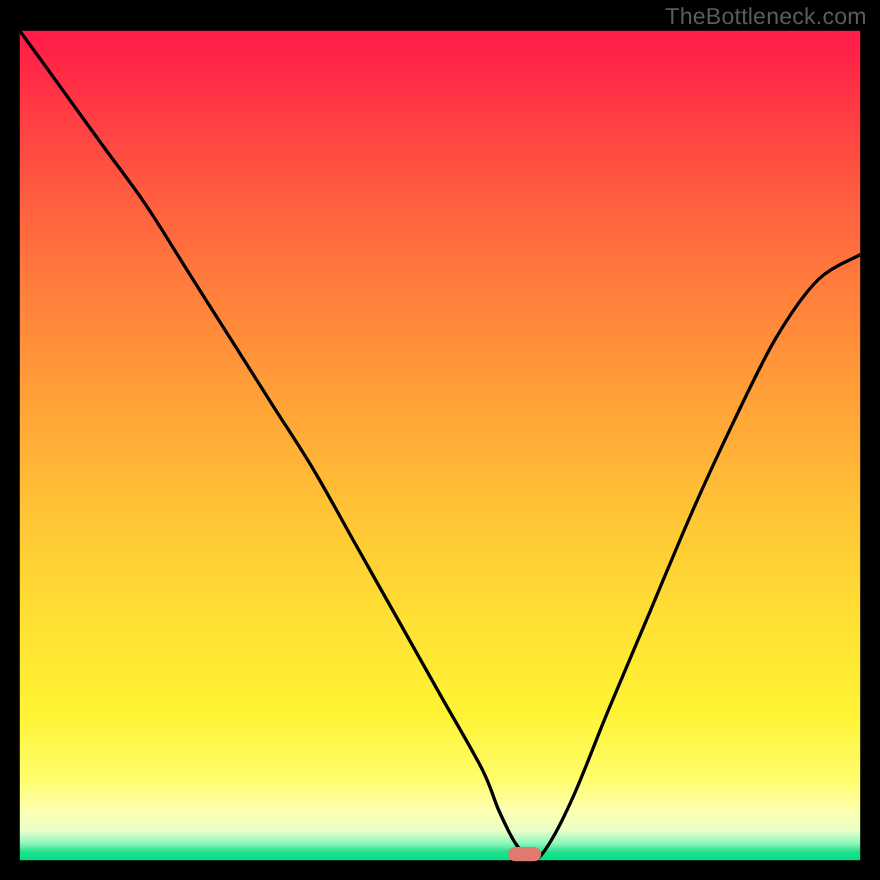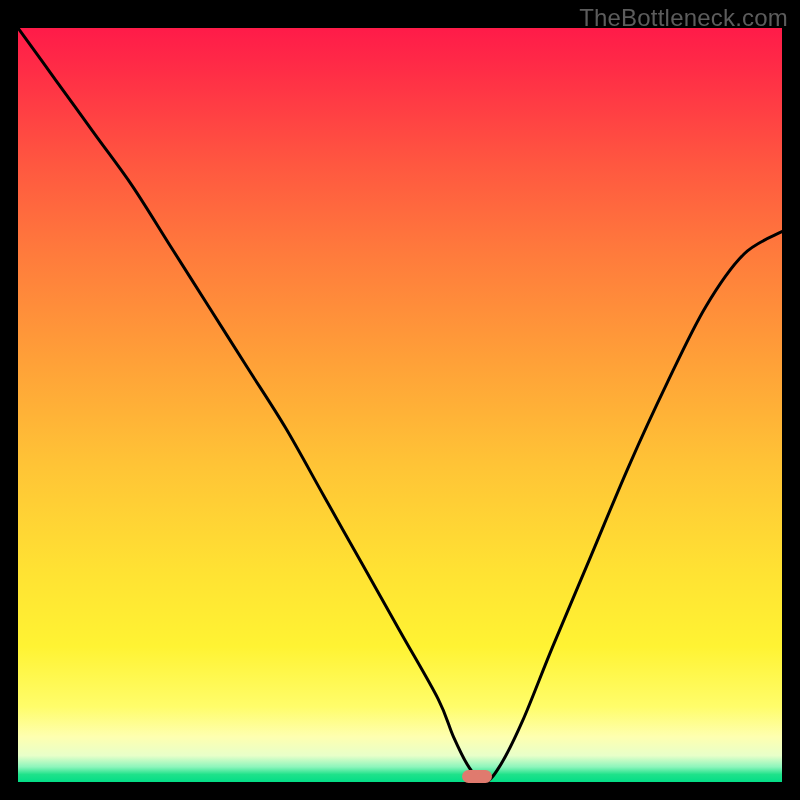--- a/index.html
+++ b/index.html
@@ -16,21 +16,21 @@
     top: 0;
     width: 800px;
     height: 800px;
     background: #000;
   }
   .watermark {
     position: absolute;
     top: 4px;
     right: 12px;
     font-family: Arial, Helvetica, sans-serif;
-    font-size: 24px;
+    font-size: 21px;
     font-weight: 500;
     color: #5c5c5c;
     letter-spacing: 0.2px;
   }
   .plot {
     position: absolute;
     left: 18px;
     top: 28px;
     width: 764px;
     height: 754px;

